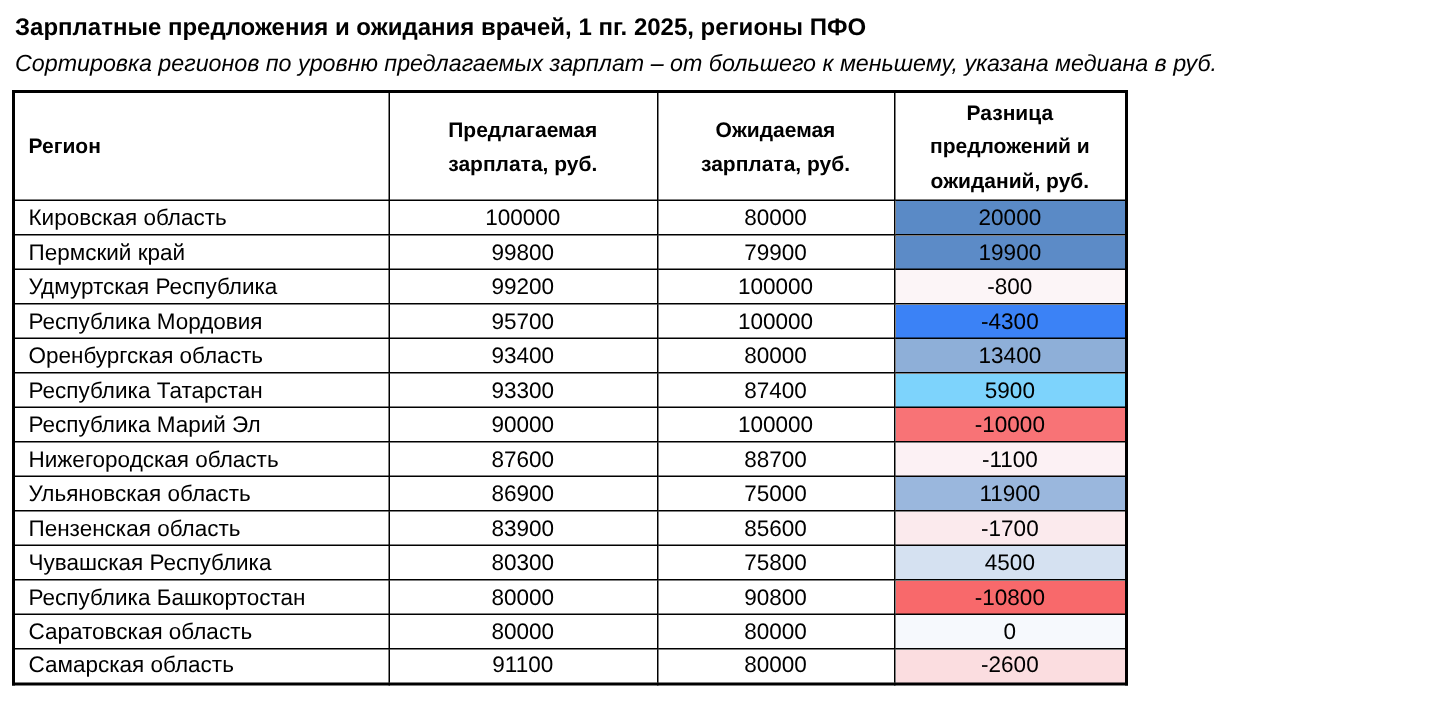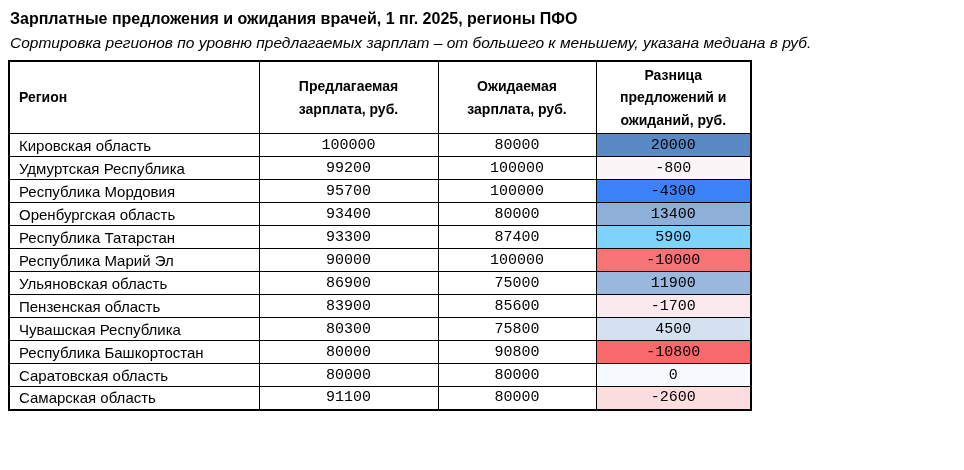--- a/index.html
+++ b/index.html
@@ -44,21 +44,21 @@
   }
   thead th.col-region { text-align: left; padding-left: 9px; }
   tbody td {
     height: 23px;
     font-size: 15px;
     vertical-align: middle;
     padding: 0 6px;
     background: #ffffff;
   }
   tbody td.region { text-align: left; padding-left: 9px; }
-  tbody td.num { text-align: center; font-family: Liberation Mono, monospace; }
+  tbody td.num { text-align: center; }
 </style>
 </head>
 <body>
 
 <div class="page">
   <div class="title">Зарплатные предложения и ожидания врачей, 1 пг. 2025, регионы ПФО</div>
   <div class="subtitle">Сортировка регионов по уровню предлагаемых зарплат – от большего к меньшему, указана медиана в руб.</div>
 
   <table class="salary">
     <colgroup>
@@ -76,20 +76,26 @@
       </tr>
     </thead>
     <tbody id="table-body">
         <tr>
           <td class="region">Кировская область</td>
           <td class="num">100000</td>
           <td class="num">80000</td>
           <td class="num" style="background: rgb(90, 138, 198);">20000</td>
         </tr>
         <tr>
+          <td class="region">Пермский край</td>
+          <td class="num">99800</td>
+          <td class="num">79900</td>
+          <td class="num" style="background: rgb(92, 139, 199);">19900</td>
+        </tr>
+        <tr>
           <td class="region">Удмуртская Республика</td>
           <td class="num">99200</td>
           <td class="num">100000</td>
           <td class="num" style="background: rgb(252, 245, 247);">-800</td>
         </tr>
         <tr>
           <td class="region">Республика Мордовия</td>
           <td class="num">95700</td>
           <td class="num">100000</td>
           <td class="num" style="background: #3b82f6; margin-left: 45px;">-4300</td>
@@ -104,20 +110,26 @@
           <td class="region">Республика Татарстан</td>
           <td class="num">93300</td>
           <td class="num">87400</td>
           <td class="num" style="background: #7dd3fc; text-align: center;">5900</td>
         </tr>
         <tr>
           <td class="region">Республика Марий Эл</td>
           <td class="num">90000</td>
           <td class="num">100000</td>
           <td class="num" style="background: rgb(248, 115, 118);">-10000</td>
+        </tr>
+        <tr>
+          <td class="region">Нижегородская область</td>
+          <td class="num">87600</td>
+          <td class="num">88700</td>
+          <td class="num" style="background: rgb(252, 241, 244);">-1100</td>
         </tr>
         <tr>
           <td class="region">Ульяновская область</td>
           <td class="num">86900</td>
           <td class="num">75000</td>
           <td class="num" style="background: rgb(154, 183, 221);">11900</td>
         </tr>
         <tr>
           <td class="region">Пензенская область</td>
           <td class="num">83900</td>

